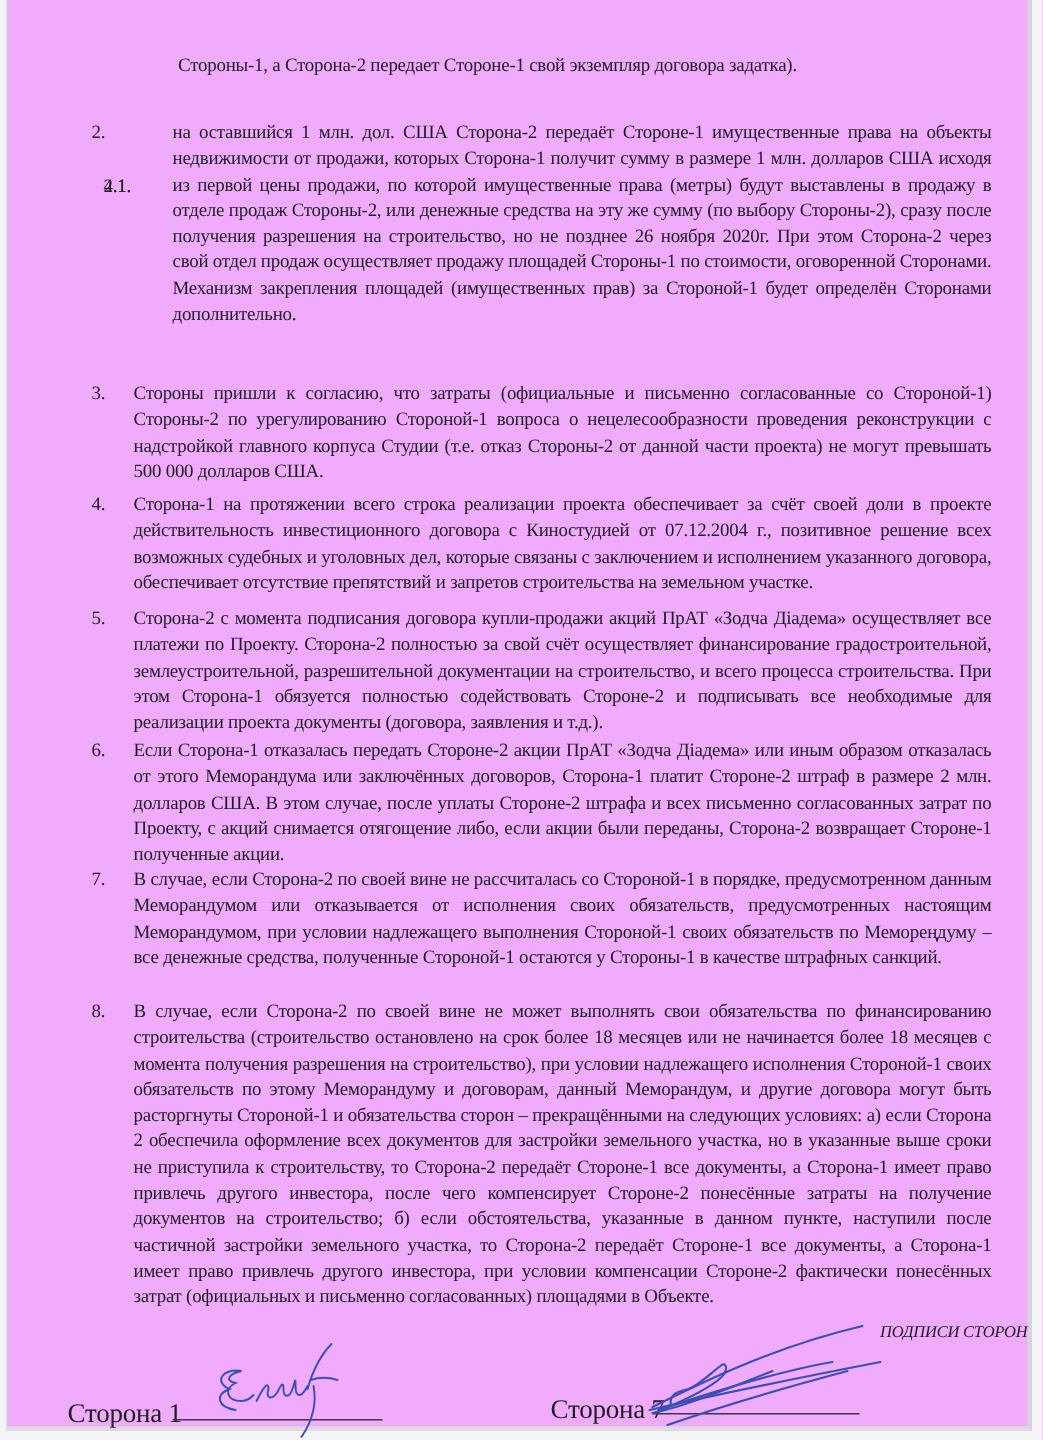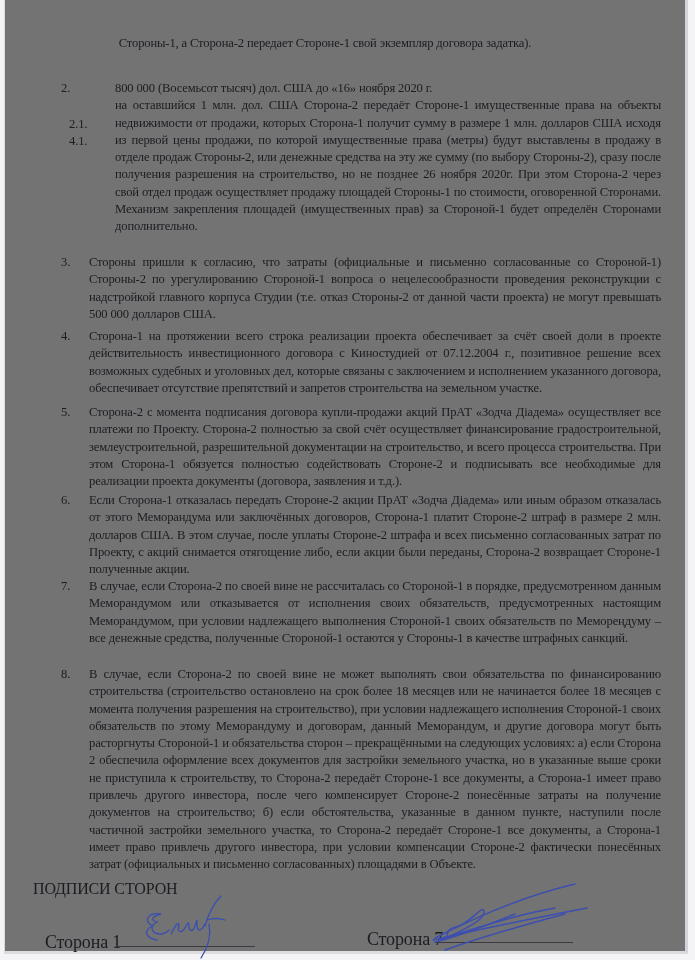--- a/index.html
+++ b/index.html
@@ -4,21 +4,21 @@
 <style>
   html, body { margin: 0; padding: 0; }
   body {
     width: 695px; height: 960px; overflow: hidden;
     background: #f4f4f6;
     font-family: "Liberation Serif", "DejaVu Serif", serif;
     color: #1c1c22;
   }
   .page {
     position: absolute; left: 4px; top: 0; width: 684px; height: 954px;
-    background: #737373;
+    background: #f0abfc;
     border-left: 1px solid #d9d9de;
     border-right: 3px solid #d4d4da;
     border-bottom: 3px solid #dcdce0;
     box-sizing: border-box;
   }
   .text {
     position: absolute; left: 0; top: 0; width: 100%;
     font-size: 12.6px; line-height: 17.3px;
     letter-spacing: -0.15px;
   }
@@ -34,21 +34,21 @@
   }
   .clause .body {
     margin-left: 28px; text-align: justify; text-align-last: left;
   }
   .sub {
     position: relative; margin-left: -26px; padding-left: 52px;
   }
   .sub .snum { position: absolute; left: 6px; top: 0; margin-top: 36px; }
   .heading {
     position: absolute; top: 880px; left: 0; width: 100%;
-    text-align: left; font-size: 16px; padding-left: 28px; box-sizing: border-box;
+    text-align: right; font-size: 11px; padding-left: 28px; box-sizing: border-box; font-style: italic;
   }
   .sig-label {
     position: absolute; font-size: 18px;
   }
   .sig-line {
     position: absolute; height: 1px; background: #3a3a40;
   }
   svg.sig { position: absolute; overflow: visible; }
 </style>
 </head>
@@ -57,21 +57,20 @@
 <div class="page">
   <div class="text">
 
     <div class="intro">Стороны-1, а Сторона-2 передает Стороне-1 свой экземпляр договора задатка).</div>
 
     <div class="clause" style="top:80px">
       <span class="num">2.</span>
       <div class="body">
         <div class="sub">
           <span class="snum">2.1.</span>
-          <span>800 000 (Восемьсот тысяч) дол. США до «16» ноября 2020 г.</span>
         </div>
         <div class="sub" style="text-align:justify">
           <span class="snum">4.1.</span>
           <span>на оставшийся 1 млн. дол. США Сторона-2 передаёт Стороне-1 имущественные права на объекты недвижимости от продажи, которых Сторона-1 получит сумму в размере 1 млн. долларов США исходя из первой цены продажи, по которой имущественные права (метры) будут выставлены в продажу в отделе продаж Стороны-2, или денежные средства на эту же сумму (по выбору Стороны-2), сразу после получения разрешения на строительство, но не позднее 26 ноября 2020г. При этом Сторона-2 через свой отдел продаж осуществляет продажу площадей Стороны-1 по стоимости, оговоренной Сторонами. Механизм закрепления площадей (имущественных прав) за Стороной-1 будет определён Сторонами дополнительно.</span>
         </div>
       </div>
     </div>
 
     <div class="clause" style="top:254px">
       <span class="num">3.</span>

